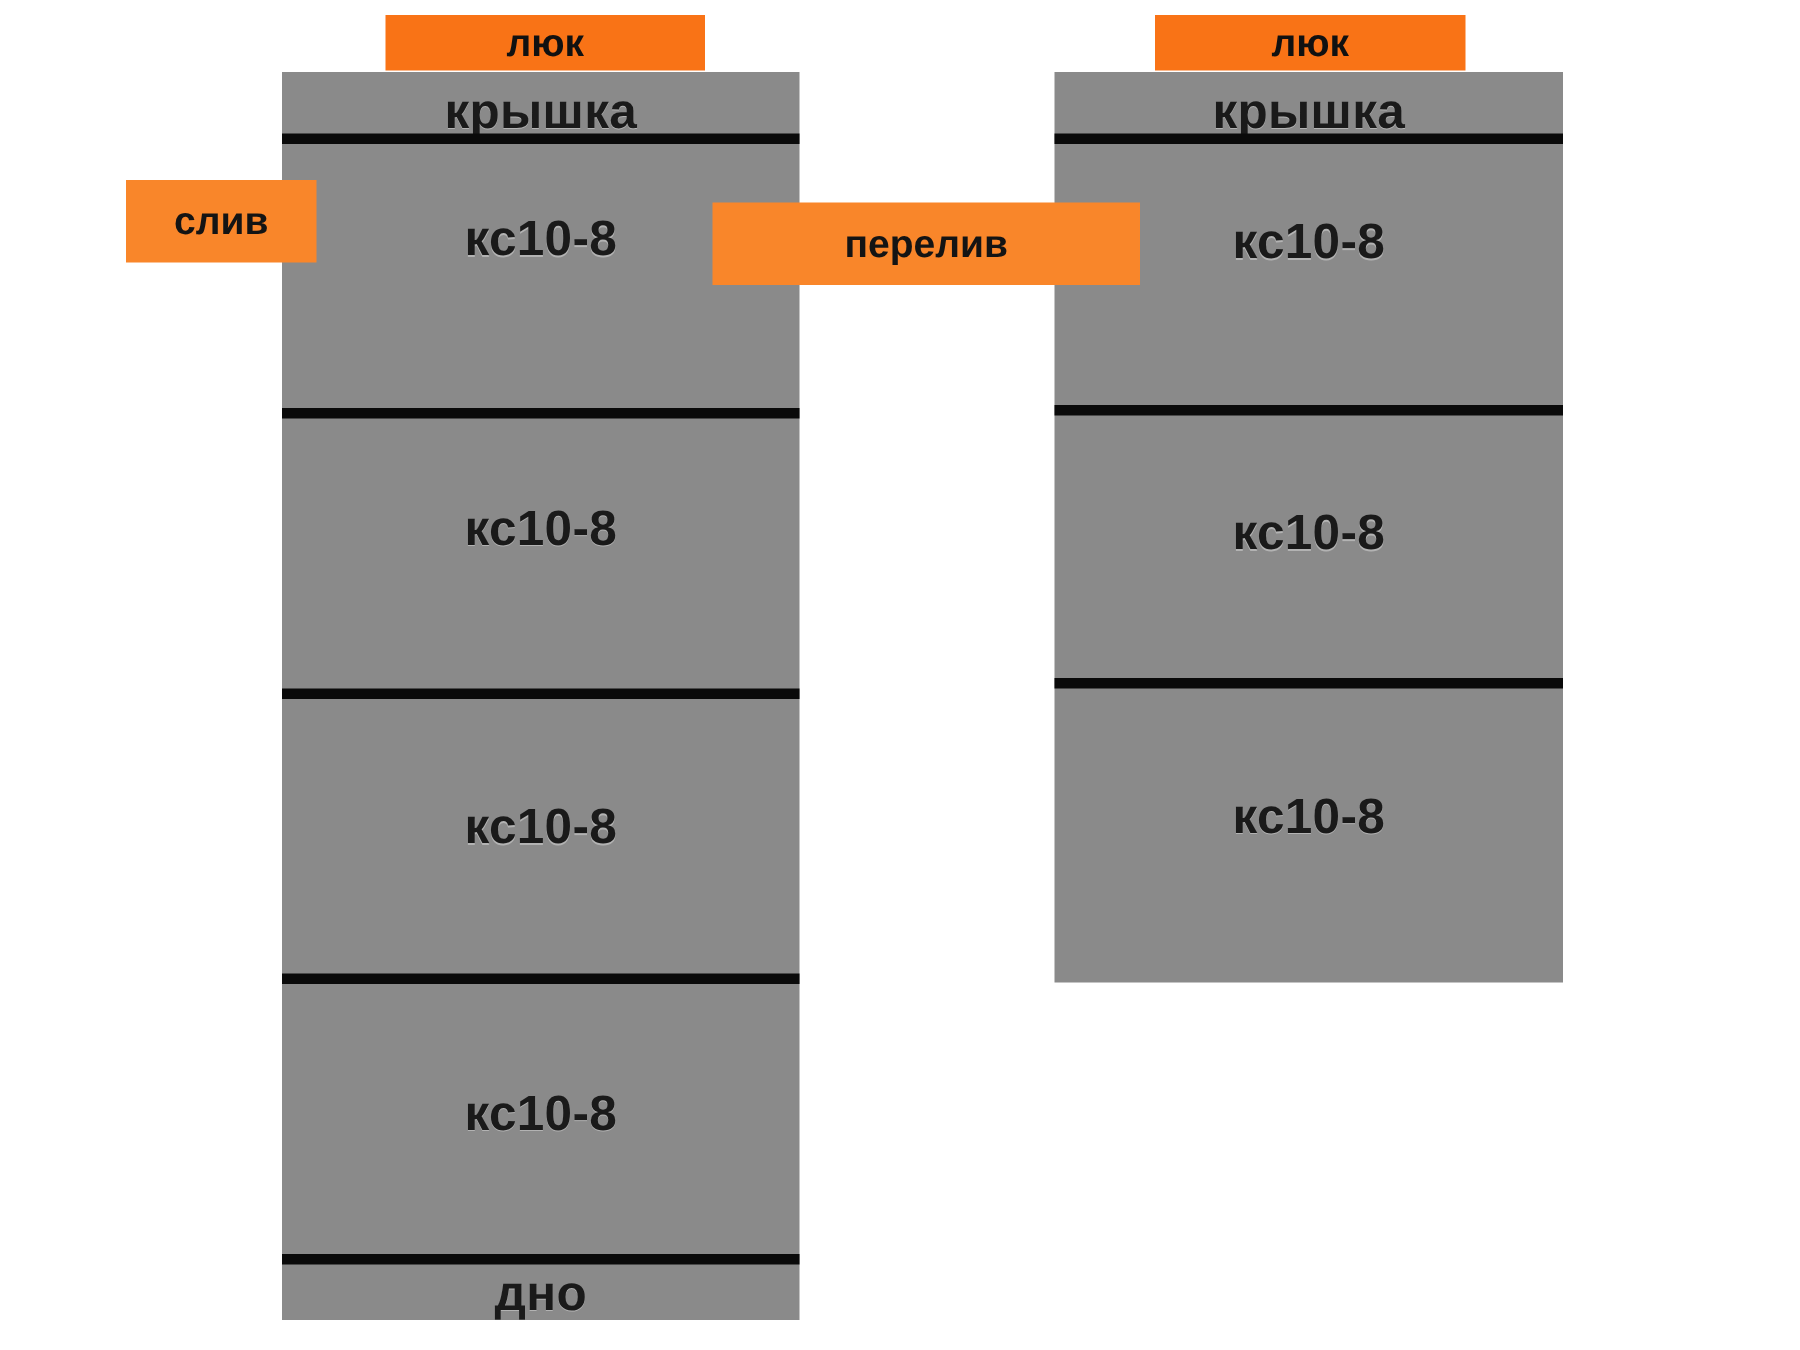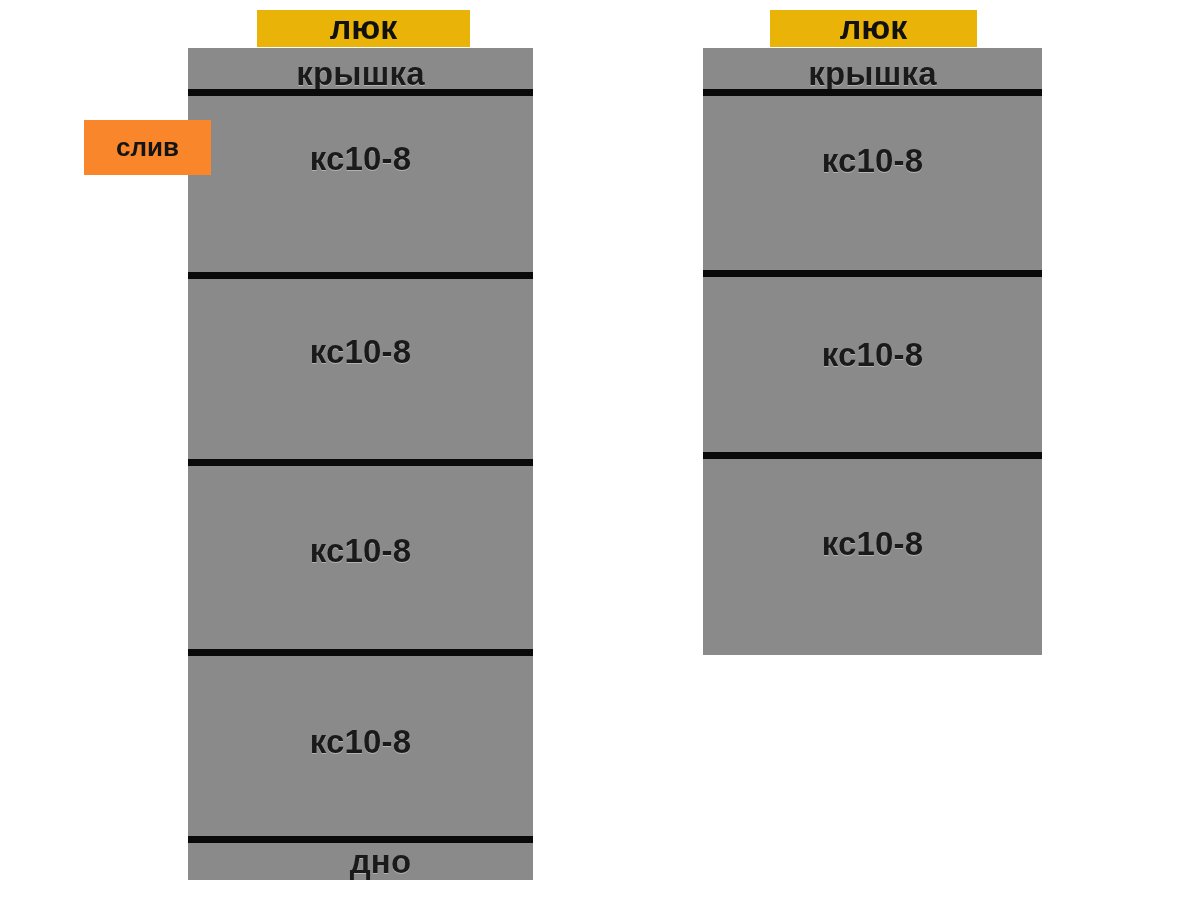--- a/index.html
+++ b/index.html
@@ -44,27 +44,27 @@
   
   .joint {
     position: absolute;
     height: 7px;
     background: #0a0a0a;
   }
 
   
   .hatch {
     position: absolute;
-    background: #eab308;
+    background: #f97316;
     display: flex;
-    align-items: flex-end;
+    align-items: center;
     justify-content: center;
     color: #111111;
     font-weight: bold;
-    font-size: 34px;
+    font-size: 26px;
     box-sizing: border-box;
   }
 
   
   .pipe {
     position: absolute;
     background: #f9862a;
     display: flex;
     align-items: center;
     justify-content: center;
@@ -94,21 +94,21 @@
   <div class="joint" style="left:188px; top:459px; width:345px;"></div>
 
   <div class="ring-label" style="left:188px; width:345px; top:534px;">кс10-8</div>
 
   <div class="joint" style="left:188px; top:649px; width:345px;"></div>
 
   <div class="ring-label" style="left:188px; width:345px; top:725px;">кс10-8</div>
 
   <div class="joint" style="left:188px; top:836px; width:345px;"></div>
 
-  <div class="ring-label" style="left:188px; width:345px; top:845px;padding-left:20px;">дно</div>
+  <div class="ring-label" style="left:188px; width:345px; top:845px;">дно</div>
 
   <div class="hatch" style="left:257px; top:10px; width:213px; height:37px;">
     <span>люк</span>
   </div>
 
   <div class="tank" style="left:703px; top:48px; width:339px; height:607px;"></div>
 
   <div class="ring-label" style="left:703px; width:339px; top:57px;">крышка</div>
 
   <div class="joint" style="left:703px; top:89px; width:339px;"></div>
@@ -124,14 +124,17 @@
   <div class="ring-label" style="left:703px; width:339px; top:527px;">кс10-8</div>
 
   <div class="hatch" style="left:770px; top:10px; width:207px; height:37px;">
     <span>люк</span>
   </div>
 
   <div class="pipe" style="left:84px; top:120px; width:127px; height:55px;">
     <span>слив</span>
   </div>
 
+  <div class="pipe" style="left:475px; top:135px; width:285px; height:55px;">
+    <span>перелив</span>
+  </div>
 
 </div>
 
 </body></html>

